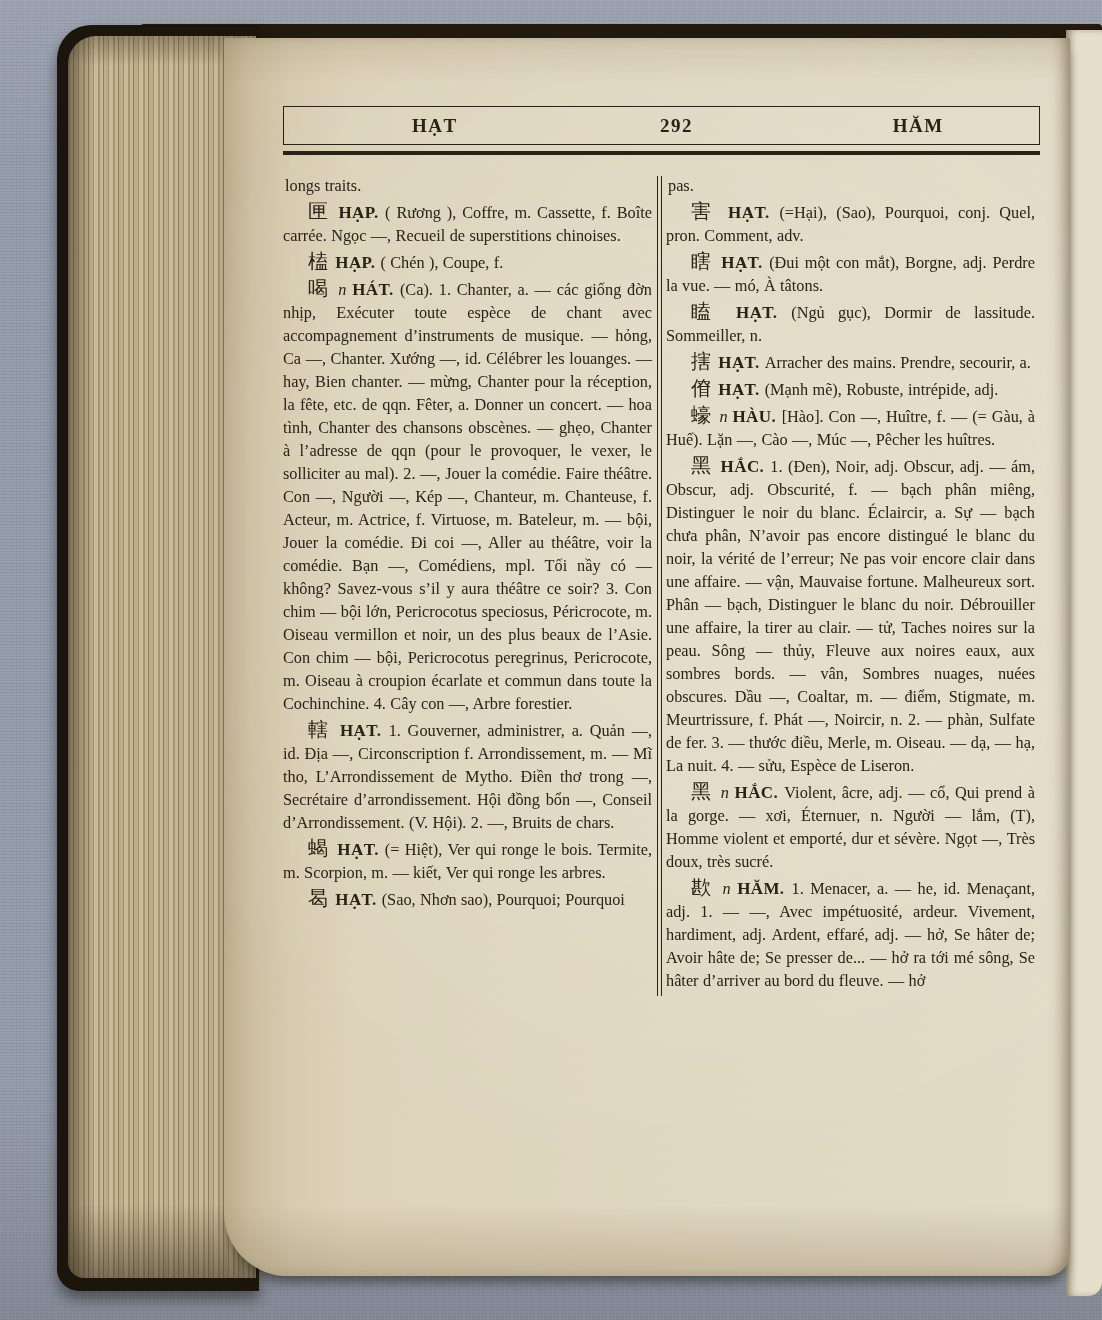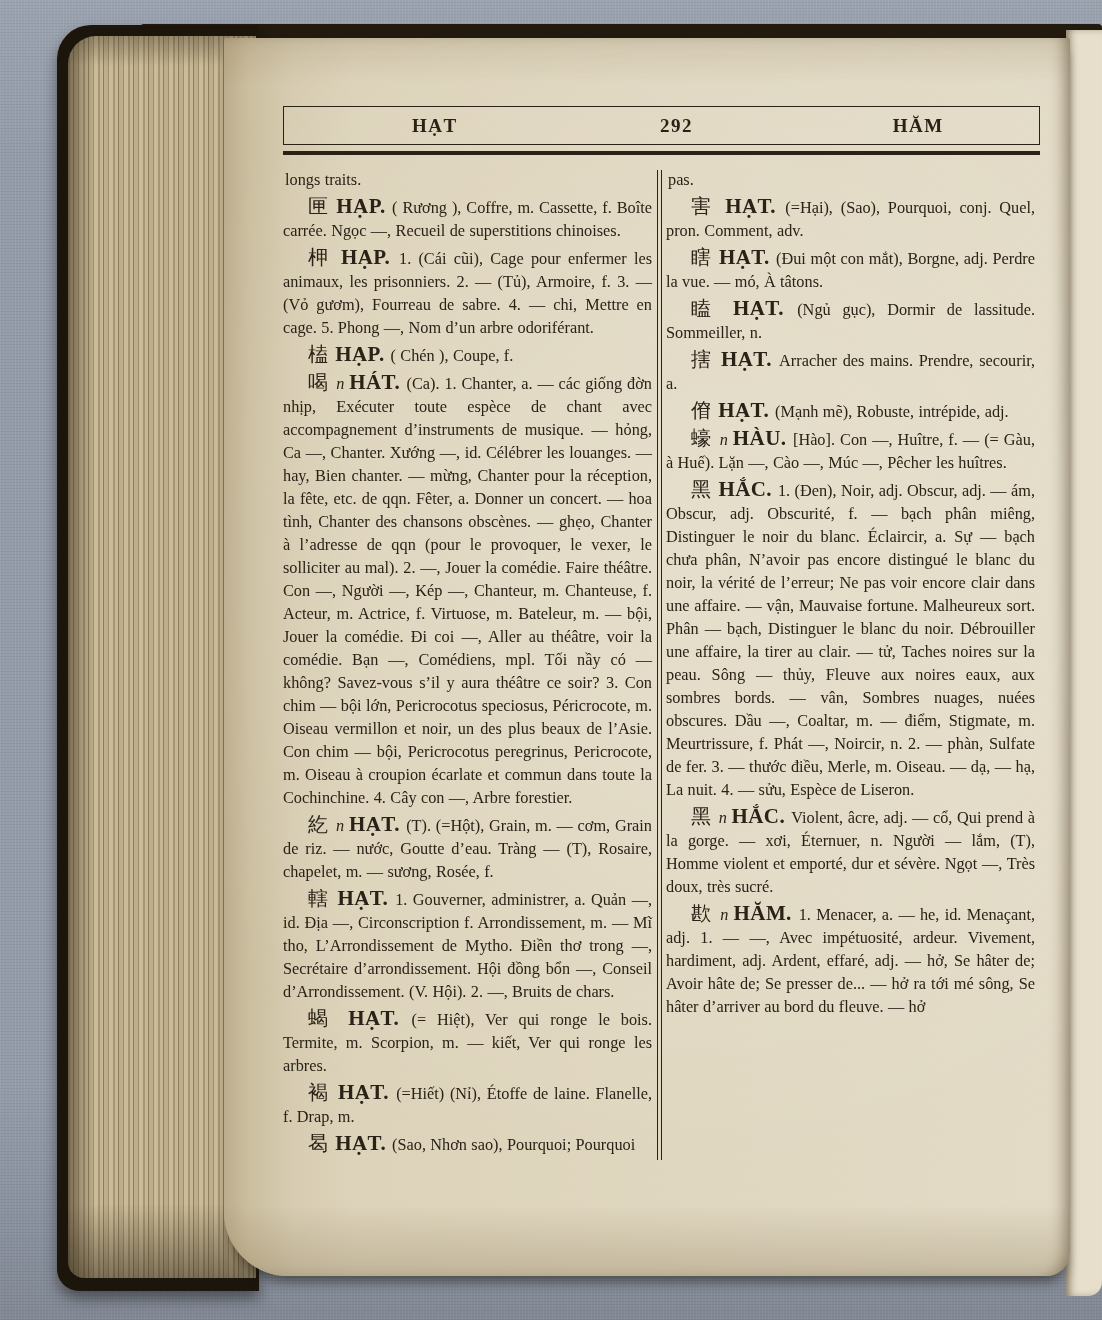--- a/index.html
+++ b/index.html
@@ -48,31 +48,31 @@
     box-shadow:inset 6px 0 8px -3px rgba(60,44,20,.6);}
 
   
   .text-area{position:absolute;left:283px;top:106px;width:757px;z-index:6;color:#2a2217;}
 
   .header-box{border:1.6px solid #2a2217;height:37px;display:flex;align-items:center;
     background:rgba(255,255,255,.04);padding-left:30px;}
   .hcell{flex:1;text-align:center;font-weight:bold;font-size:19px;letter-spacing:1.5px;}
   .header-rule{height:3.5px;background:#2a2217;margin-top:6px;}
 
-  .columns{display:flex;margin-top:13px;align-items:stretch;}
+  .columns{display:flex;margin-top:19px;align-items:stretch;}
   .col{width:369px;}
   .col-divider{width:3px;border-left:1.6px solid #2a2217;border-right:1.6px solid #2a2217;
     margin:2px 4px 0 5px;}
 
   .para{margin:0 0 4px 0;text-indent:25px;text-align:justify;
     font-size:16.3px;line-height:23px;word-spacing:0.3px;}
   .para.cont{text-indent:2px;}
   .cc{font-size:20px;line-height:1;letter-spacing:1px;}
   .marker{font-style:italic;}
-  .head{font-weight:bold;font-size:21px;letter-spacing:0.4px;}
+  .head{font-weight:bold;font-size:17px;letter-spacing:0.4px;}
 </style>
 </head>
 <body>
 
 <div class="fabric-shade"></div>
 <div class="edge-top"></div>
 <div class="book-left">
   <div class="fore-edge"></div>
 </div>
 <div class="page-sliver"></div>
@@ -86,27 +86,24 @@
     <span class="hcell">HẠT</span>
     <span class="hcell">292</span>
     <span class="hcell">HĂM</span>
   </div>
   <div class="header-rule"></div>
 
   <div class="columns">
     <div class="col">
         <p class="para cont">longs traits.</p>
         <p class="para"><span class="cc">匣 </span><span class="head">HẠP. </span>( Rương ), Coffre, m. Cassette, f. Boîte carrée. Ngọc —, Recueil de superstitions chinoises.</p>
-        <p class="para"><span class="cc">柙 </span><span class="head">HẠP. </span>1. (Cái cũi), Cage pour enfermer les animaux, les prisonniers. 2. — (Tủ), Armoire, f. 3. — (Vỏ gươm), Fourreau de sabre. 4. — chi, Mettre en cage. 5. Phong —, Nom d’un arbre odoriférant.</p>
         <p class="para"><span class="cc">榼 </span><span class="head">HẠP. </span>( Chén ), Coupe, f.</p>
         <p class="para"><span class="cc">喝 </span><span class="marker">n </span><span class="head">HÁT. </span>(Ca). 1. Chanter, a. — các giống đờn nhịp, Exécuter toute espèce de chant avec accompagnement d’instruments de musique. — hỏng, Ca —, Chanter. Xướng —, id. Célébrer les louanges. — hay, Bien chanter. — mừng, Chanter pour la réception, la fête, etc. de qqn. Fêter, a. Donner un concert. — hoa tình, Chanter des chansons obscènes. — ghẹo, Chanter à l’adresse de qqn (pour le provoquer, le vexer, le solliciter au mal). 2. —, Jouer la comédie. Faire théâtre. Con —, Người —, Kép —, Chanteur, m. Chanteuse, f. Acteur, m. Actrice, f. Virtuose, m. Bateleur, m. — bội, Jouer la comédie. Đi coi —, Aller au théâtre, voir la comédie. Bạn —, Comédiens, mpl. Tối nầy có — không? Savez-vous s’il y aura théâtre ce soir? 3. Con chim — bội lớn, Pericrocotus speciosus, Péricrocote, m. Oiseau vermillon et noir, un des plus beaux de l’Asie. Con chim — bội, Pericrocotus peregrinus, Pericrocote, m. Oiseau à croupion écarlate et commun dans toute la Cochinchine. 4. Cây con —, Arbre forestier.</p>
-        <p class="para"><span class="cc">紇 </span><span class="marker">n </span><span class="head">HẠT. </span>(T). (=Hột), Grain, m. — cơm, Grain de riz. — nước, Goutte d’eau. Tràng — (T), Rosaire, chapelet, m. — sương, Rosée, f.</p>
         <p class="para"><span class="cc">轄 </span><span class="head">HẠT. </span>1. Gouverner, administrer, a. Quản —, id. Địa —, Circonscription f. Arrondissement, m. — Mĩ tho, L’Arrondissement de Mytho. Điền thơ trong —, Secrétaire d’arrondissement. Hội đồng bổn —, Conseil d’Arrondissement. (V. Hội). 2. —, Bruits de chars.</p>
         <p class="para"><span class="cc">蝎 </span><span class="head">HẠT. </span>(= Hiệt), Ver qui ronge le bois. Termite, m. Scorpion, m. — kiết, Ver qui ronge les arbres.</p>
-        <p class="para"><span class="cc">褐 </span><span class="head">HẠT. </span>(=Hiết) (Nỉ), Étoffe de laine. Flanelle, f. Drap, m.</p>
         <p class="para"><span class="cc">曷 </span><span class="head">HẠT. </span>(Sao, Nhơn sao), Pourquoi; Pourquoi</p>
       </div>
     <div class="col-divider"></div>
     <div class="col">
         <p class="para cont">pas.</p>
         <p class="para"><span class="cc">害 </span><span class="head">HẠT. </span>(=Hại), (Sao), Pourquoi, conj. Quel, pron. Comment, adv.</p>
         <p class="para"><span class="cc">瞎 </span><span class="head">HẠT. </span>(Đui một con mắt), Borgne, adj. Perdre la vue. — mó, À tâtons.</p>
         <p class="para"><span class="cc">瞌 </span><span class="head">HẠT. </span>(Ngủ gục), Dormir de lassitude. Sommeiller, n.</p>
         <p class="para"><span class="cc">搳 </span><span class="head">HẠT. </span>Arracher des mains. Prendre, secourir, a.</p>
         <p class="para"><span class="cc">傄 </span><span class="head">HẠT. </span>(Mạnh mẽ), Robuste, intrépide, adj.</p>

